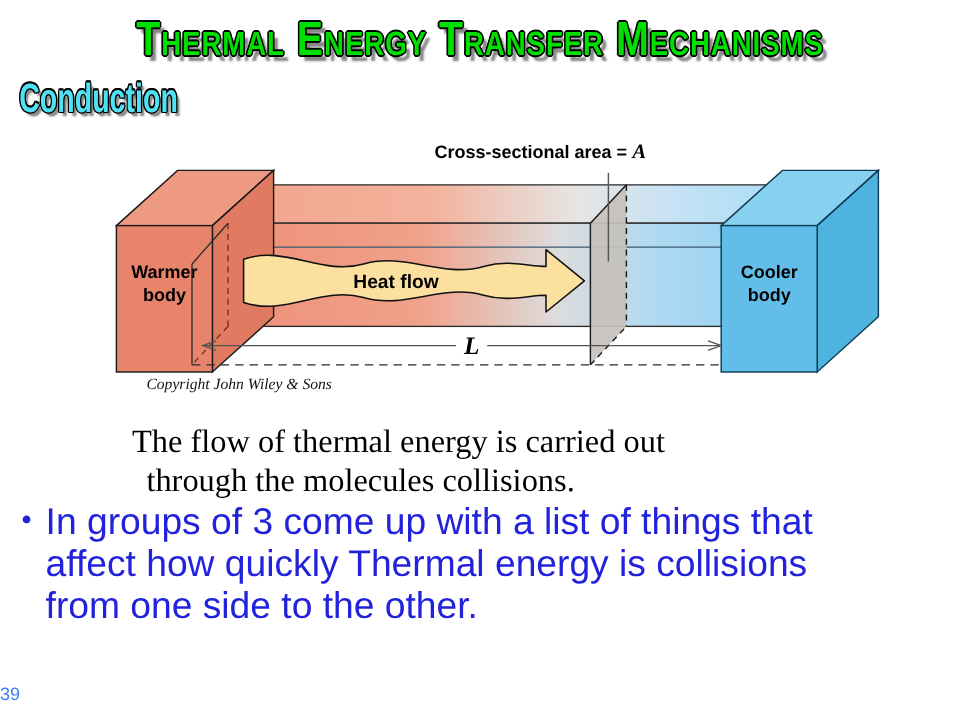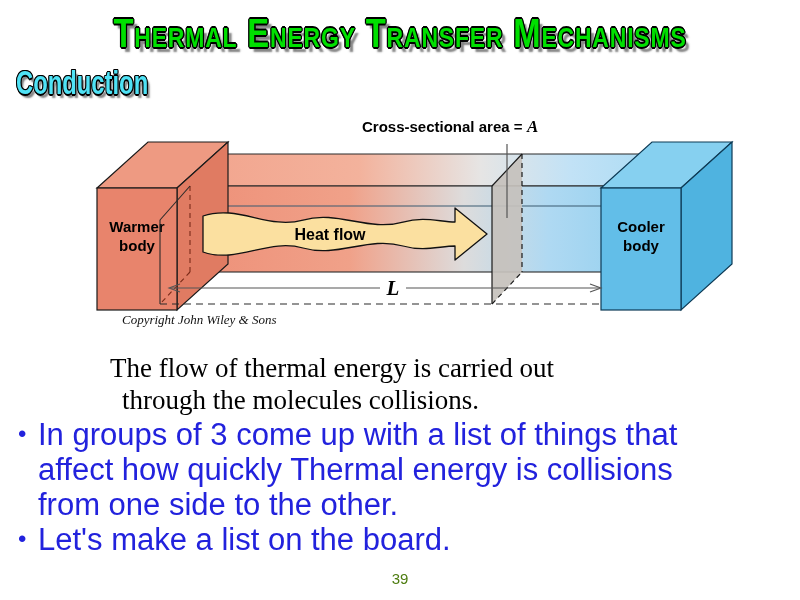--- a/index.html
+++ b/index.html
@@ -116,24 +116,23 @@
     top: -1px;
     font-size: 24px;
   }
   .cont { display: block; padding-left: 0; }
 
   .pagenum {
     position: absolute;
     left: 0;
     top: 570px;
     width: 800px;
-    text-align: center;
     font-family: "Liberation Sans Narrow", "Liberation Sans", sans-serif;
     font-size: 15px;
-    color: #4d7c0f;
+    color: #3b82f6;
   }
 </style>
 </head>
 <body>
 
 <div class="title">Thermal Energy Transfer Mechanisms</div>
 <div class="subtitle">Conduction</div>
 
 <div class="diagram">
   <svg width="800" height="230" viewBox="0 0 800 230" xmlns="http://www.w3.org/2000/svg">
@@ -243,18 +242,15 @@
   <span>The flow of thermal energy is carried out</span>
   <span class="l2">through the molecules collisions.</span>
 </div>
 
 <div class="bullets">
   <div class="bullet-row">
     <span>In groups of 3 come up with a list of things that</span>
     <span class="cont">affect how quickly Thermal energy is collisions</span>
     <span class="cont">from one side to the other.</span>
   </div>
-  <div class="bullet-row">
-    <span>Let's make a list on the board.</span>
-  </div>
 </div>
 
 <div class="pagenum">39</div>
 
 </body></html>

